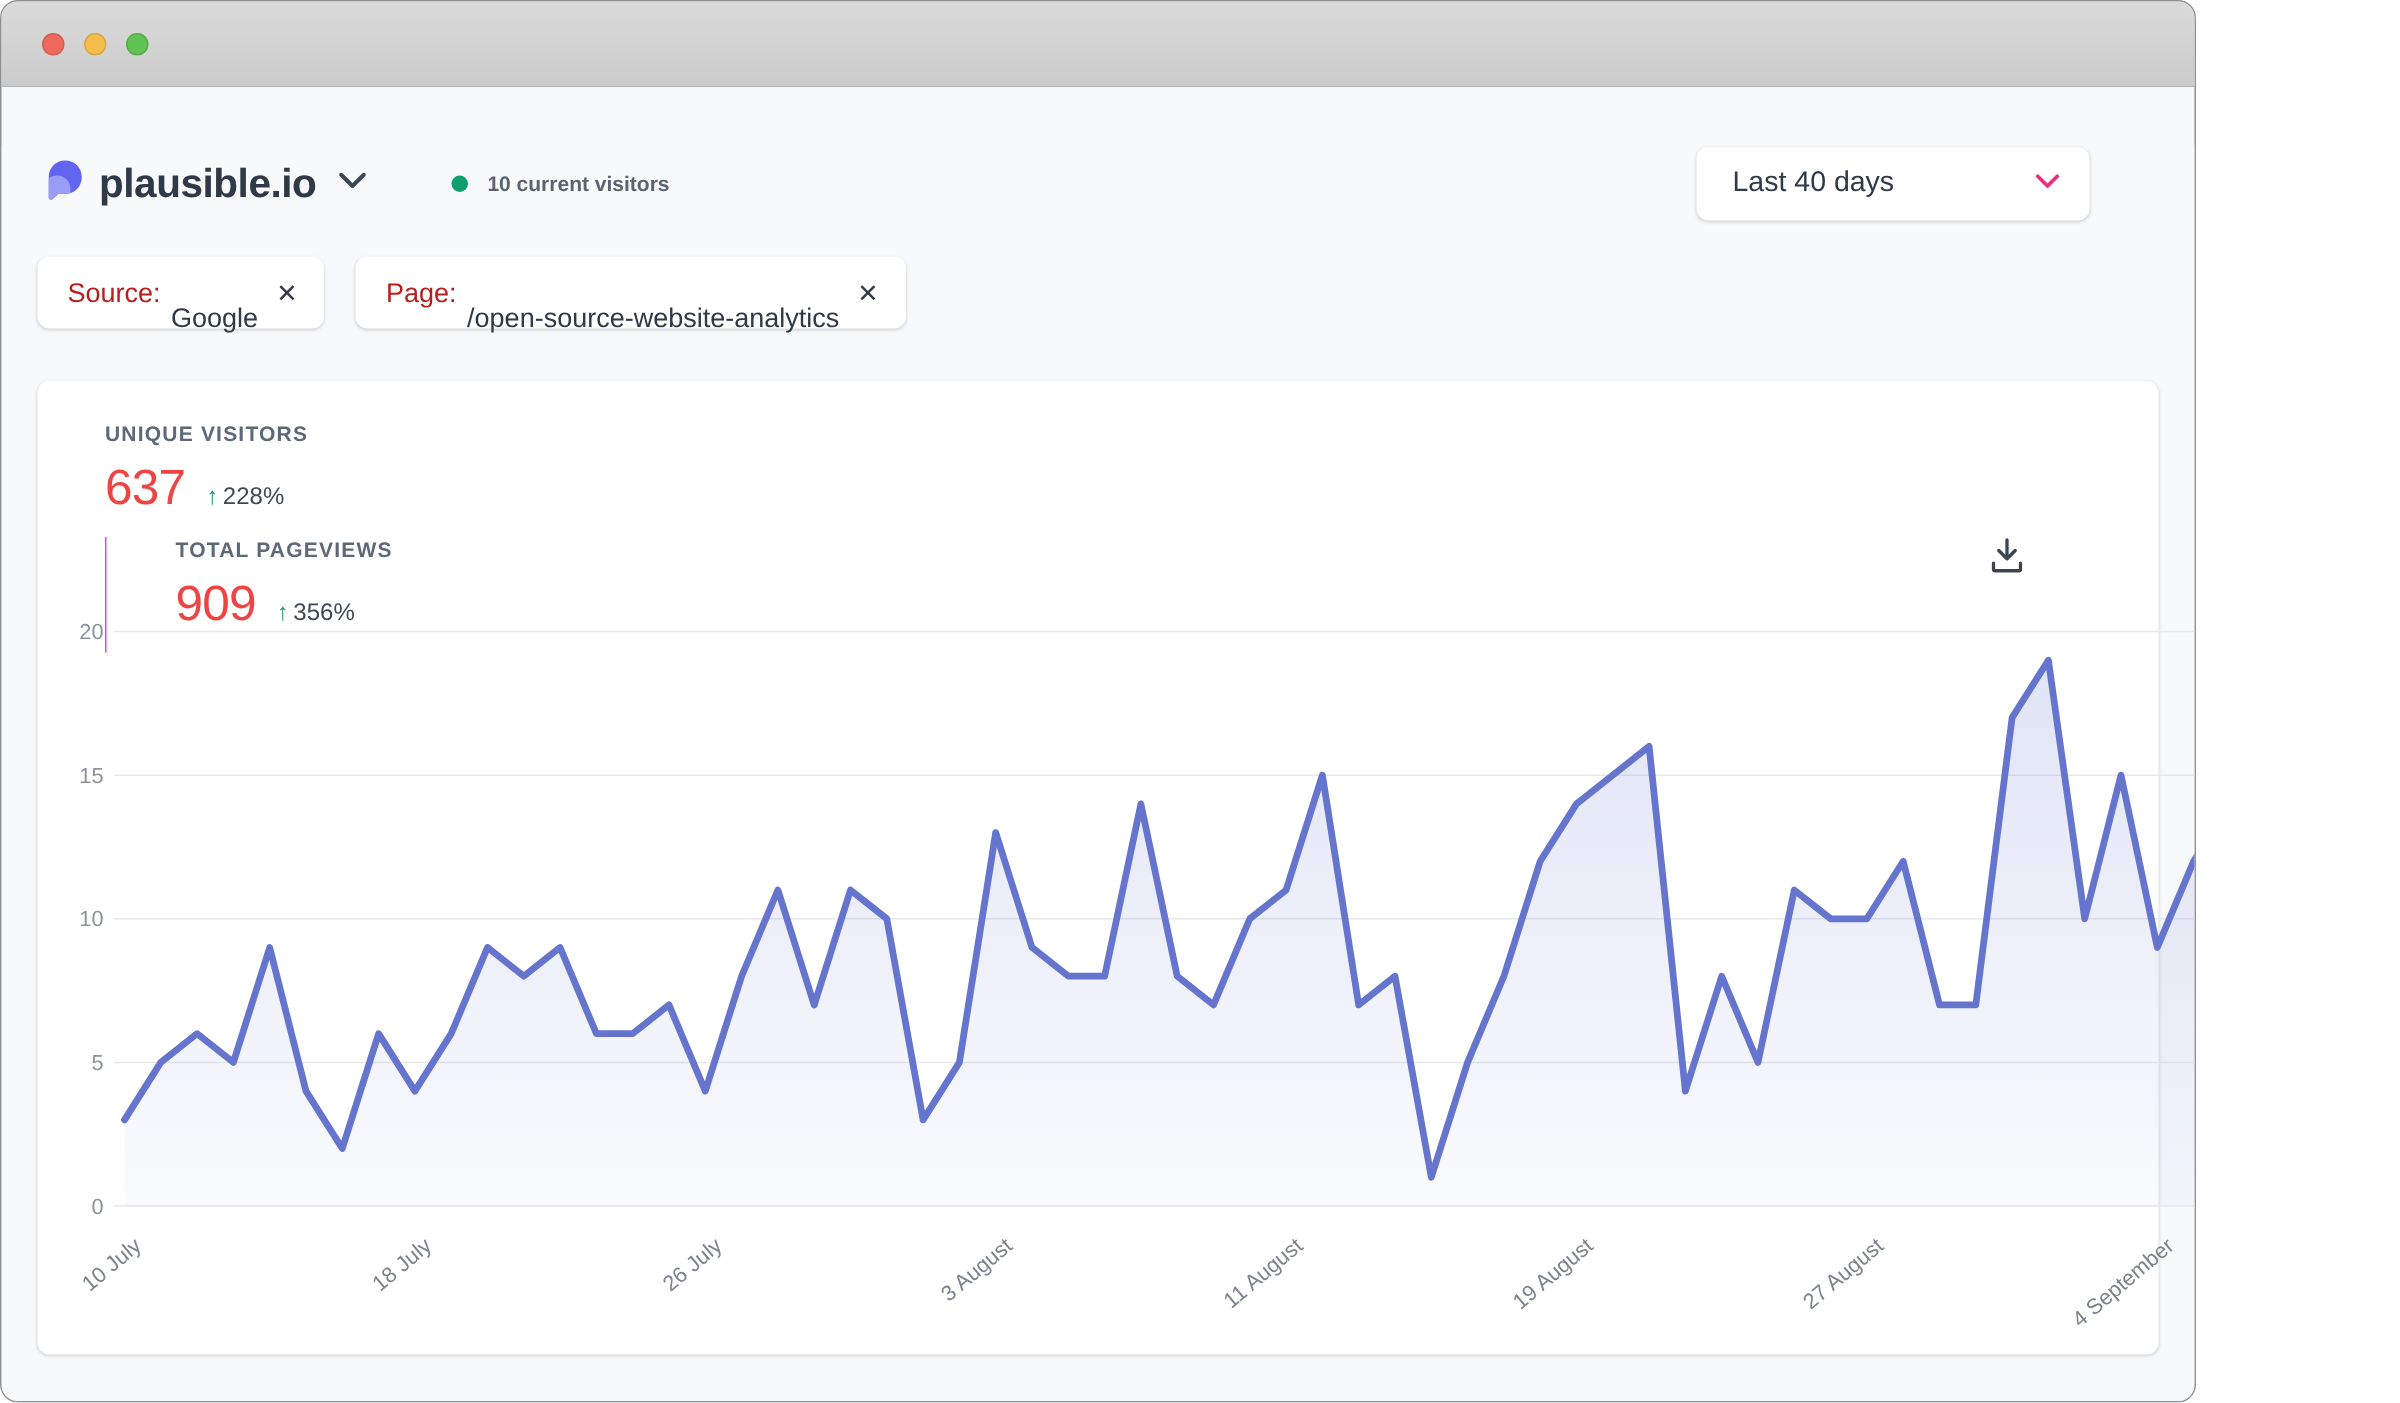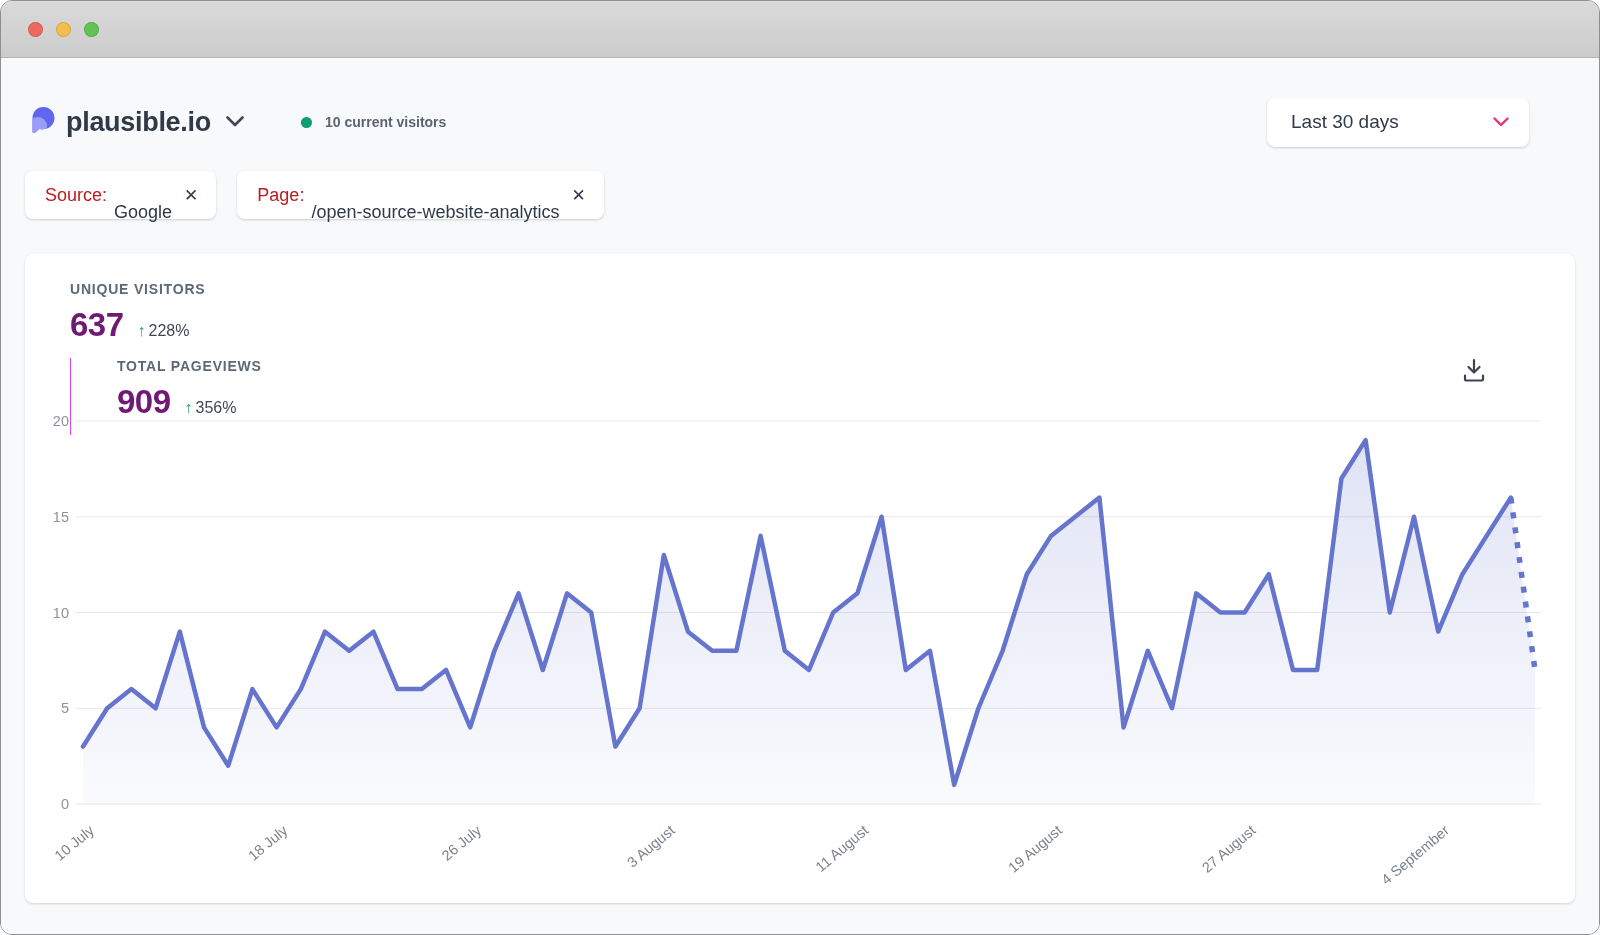--- a/index.html
+++ b/index.html
@@ -1,17 +1,17 @@
 <!DOCTYPE html>
 <html><head>
 <meta charset="utf-8">
 <style>
   html,body{margin:0;padding:0;background:#ffffff;font-family:"Liberation Sans",sans-serif;}
   *{box-sizing:border-box;}
-  .window{position:relative;width:1600px;height:935px;border:1px solid #8f8f8f;border-radius:12px;overflow:hidden;background:#f8f9fb;}
+  .window{position:relative;width:1464px;height:935px;border:1px solid #8f8f8f;border-radius:12px;overflow:hidden;background:#f8f9fb;}
   .titlebar{height:57px;background:linear-gradient(#dadada,#cccccc);border-bottom:1px solid #b2b2b2;display:flex;align-items:center;padding-left:27px;gap:13px;}
   .dot{width:15px;height:15px;border-radius:50%;display:inline-block;box-shadow:inset 0 0 0 1px rgba(0,0,0,0.12);}
   .dot.red{background:#ee6a5f;}
   .dot.yellow{background:#f5bd4e;}
   .dot.green{background:#61c354;}
   .content{position:relative;height:877px;background:linear-gradient(#f8f9fb 96%,#ececee);}
 
   .topbar{display:flex;align-items:center;margin-top:39px;padding:0 70px 0 30px;height:50px;}
   .site-switcher{display:flex;align-items:center;gap:11px;cursor:pointer;}
   .site-name{font-size:27px;font-weight:700;color:#2f3947;letter-spacing:-0.3px;}
@@ -29,21 +29,21 @@
   .pill .x{margin-left:12px;font-size:17px;color:#343c4a;cursor:pointer;line-height:1;}
 
   .card{position:relative;margin:35px 24px 0 24px;height:649px;background:#fff;border-radius:8px;box-shadow:0 1px 3px rgba(0,0,0,0.1),0 1px 2px rgba(0,0,0,0.06);}
   .stats-row{display:flex;padding:27px 0 0 45px;flex-direction:column;}
   .stat{padding-bottom:14px;}
   .stat + .stat{border-left:1px solid #d946ef;padding-left:46px;}
   .stat:nth-child(1){width:246px;}
   .stat:nth-child(2){width:257px;}
   .stat-label{font-size:14px;font-weight:700;color:#5d6878;letter-spacing:0.8px;}
   .stat-line{display:flex;align-items:baseline;margin-top:9px;gap:14px;}
-  .stat-value{font-size:33px;font-weight:700;color:#701a75;letter-spacing:-0.5px;}
+  .stat-value{font-size:33px;font-weight:400;color:#ef4444;letter-spacing:-0.5px;}
   .stat-change{font-size:16px;color:#3f4855;display:flex;align-items:baseline;gap:3px;}
   .stat-arrow{color:#189e67;font-size:16px;}
   .download-btn{position:absolute;top:100px;right:86px;background:none;border:none;padding:4px;cursor:pointer;}
   #chart{position:absolute;left:0;top:135px;width:1552px;height:505px;}
 </style>
 </head>
 <body>
 
 <div class="window">
   <div class="titlebar">
@@ -71,21 +71,21 @@
           <svg width="18" height="11" viewBox="0 0 18 11">
               <path d="M1.5 1.5 L9 9 L16.5 1.5" fill="none" stroke="#3c4654" stroke-width="2.6" stroke-linecap="round" stroke-linejoin="round"></path>
             </svg>
         </span>
       </div>
       <div class="visitors">
         <span class="live-dot"></span>
         <span class="visitors-label">10 current visitors</span>
       </div>
       <div class="daterange">
-        <span class="daterange-label">Last 30 days</span>
+        <span class="daterange-label">Last 40 days</span>
         <span>
           <svg width="16" height="10" viewBox="0 0 16 10">
               <path d="M1.5 1.5 L8 8 L14.5 1.5" fill="none" stroke="#ec2e7a" stroke-width="2.4" stroke-linecap="round" stroke-linejoin="round"></path>
             </svg>
         </span>
       </div>
     </div>
 
     <div class="filter-row">
       <div class="pill">

